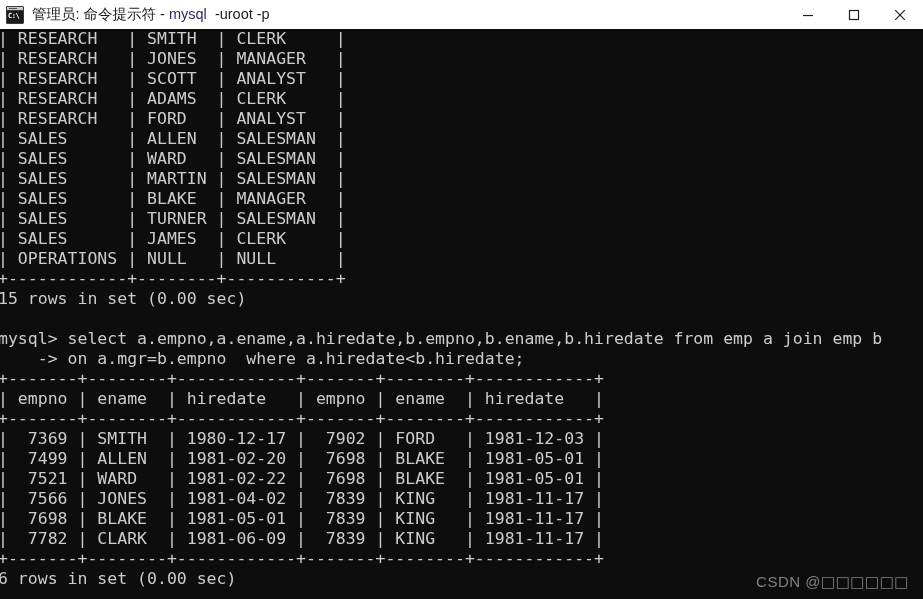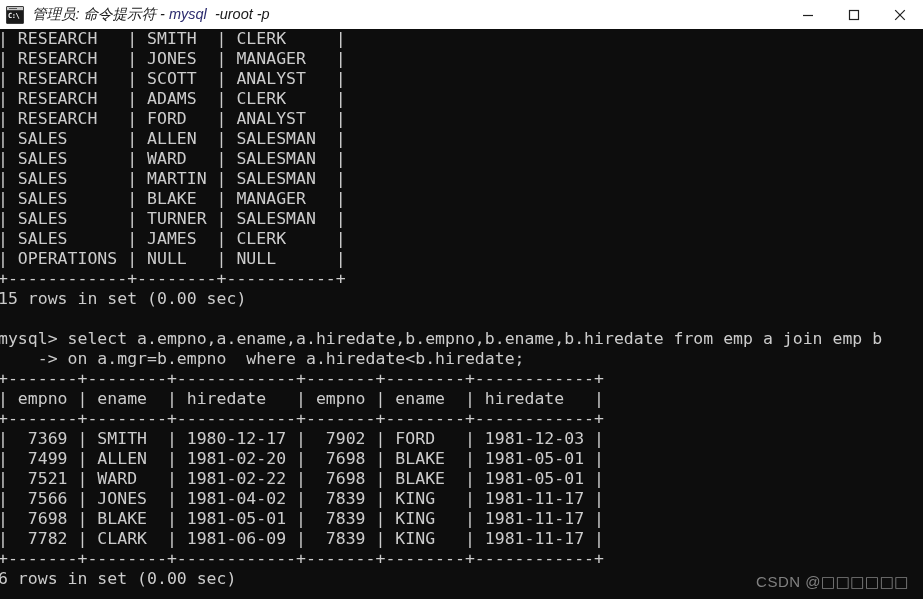--- a/index.html
+++ b/index.html
@@ -76,21 +76,20 @@
     text-align: left;
     padding-left: 1px;
     font-weight: bold;
   }
   #title-text {
     font-size: 14.5px;
     color: #1b1b1b;
     white-space: pre;
     letter-spacing: 0px;
     line-height: 29px;
-    font-style: italic;
   }
   #title-text .hl {
     color: #2b2b6e;
   }
   #win-controls {
     position: absolute;
     top: 0;
     right: 0;
     height: 29px;
     display: flex;

